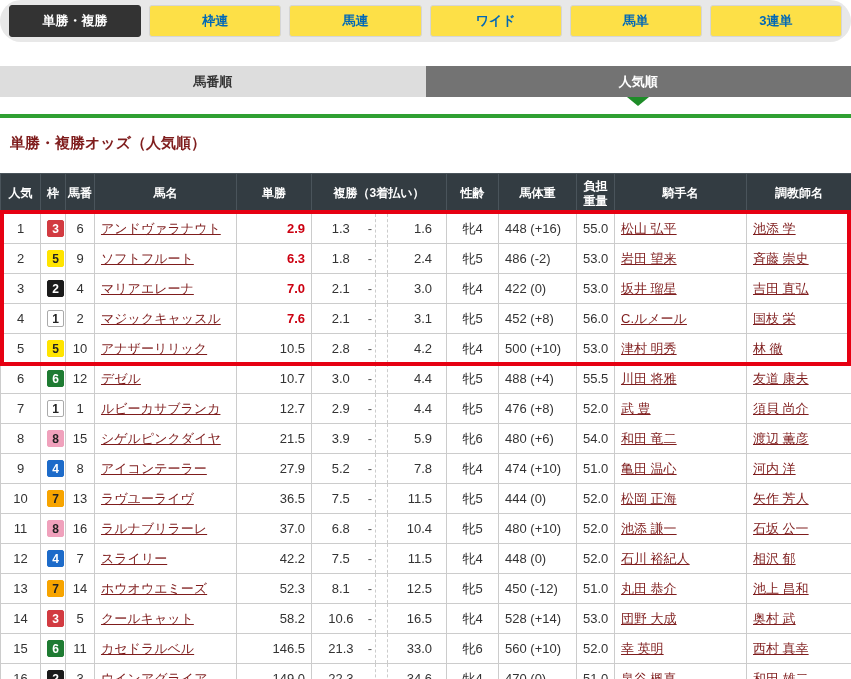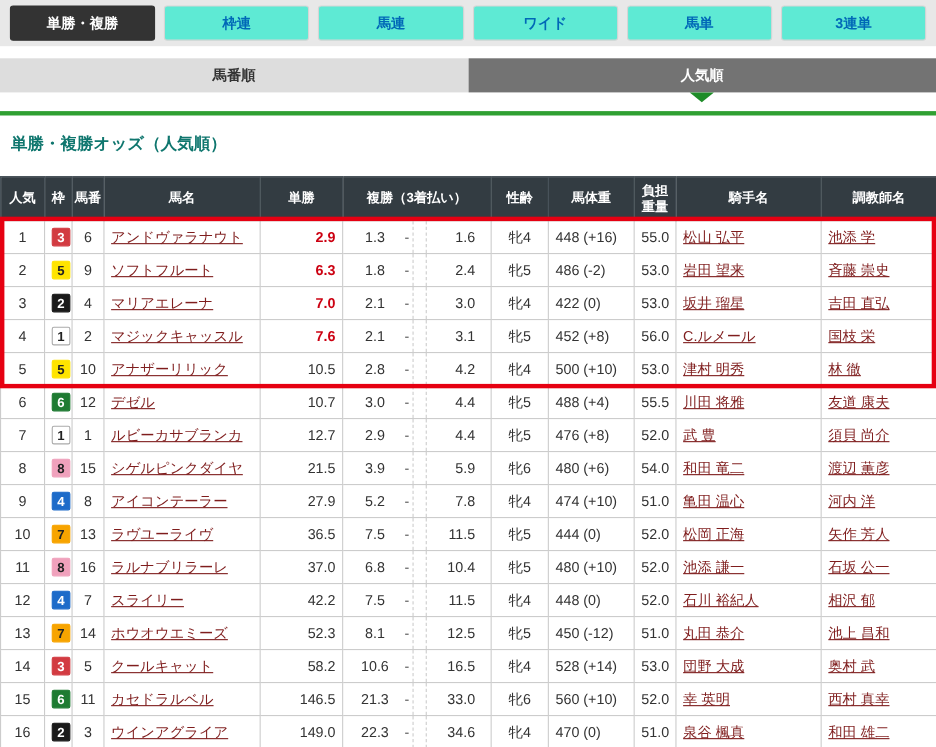--- a/index.html
+++ b/index.html
@@ -5,39 +5,39 @@
   * { margin:0; padding:0; box-sizing:border-box; }
   html,body { width:851px; }
   body {
     font-family:"Liberation Sans","DejaVu Sans",sans-serif;
     background:#fff; color:#333; width:851px; height:679px;
     position:relative; overflow:hidden; font-size:13px;
   }
 
   
   .bet-strip { background:#e8e8e8; padding:5px 9px; height:42px;
-    display:flex; gap:8px; align-items:center; }
-  .bet-tab { flex:1; height:32px; background:#5eead4; border:1px solid #d5d5d5;
+    display:flex; gap:8px; align-items:center;border-radius:21px; }
+  .bet-tab { flex:1; height:32px; background:#fde047; border:1px solid #d5d5d5;
     border-radius:3px; color:#0068b7; font-weight:bold; font-size:13px;
     display:flex; align-items:center; justify-content:center; cursor:pointer; }
   .bet-tab.selected { background:#333333; border-color:#333333; color:#fff; }
 
   
-  .order-strip { display:flex; margin-top:11px; height:31px; position:relative;justify-content:center; }
+  .order-strip { display:flex; margin-top:24px; height:31px; position:relative;justify-content:center; }
   .order-tab { flex:1; display:flex; align-items:center; justify-content:center;
     font-weight:bold; font-size:13px; cursor:pointer; }
   .order-tab.inactive { background:#dddddd; color:#333; }
   .order-tab.active { background:#737373; color:#fff; }
   .tab-arrow { position:absolute; top:31px; left:75%; transform:translateX(-50%);
     width:0; height:0; border-left:11px solid transparent;
     border-right:11px solid transparent; border-top:9px solid #1e8c28; }
 
   .green-rule { height:4px; background:#2fa032; margin-top:17px; }
 
-  .page-title { font-weight:bold; font-size:15px; color:#0f766e; padding:16px 10px 14px 10px; }
+  .page-title { font-weight:bold; font-size:15px; color:#7f1d1d; padding:16px 10px 14px 10px; }
 
   
   .table-wrap { position:relative; margin-top:6px; }
   table.odds { width:851px; border-collapse:collapse; table-layout:fixed; }
   table.odds th {
     background:#333c42; color:#fff; font-size:12px; font-weight:bold;
     height:40px; border:1px solid #4a545b; text-align:center;
     line-height:1.25; padding:2px 1px; word-break:break-all;
   }
   table.odds td { height:29px; border:1px solid #ccc; font-size:13px;

